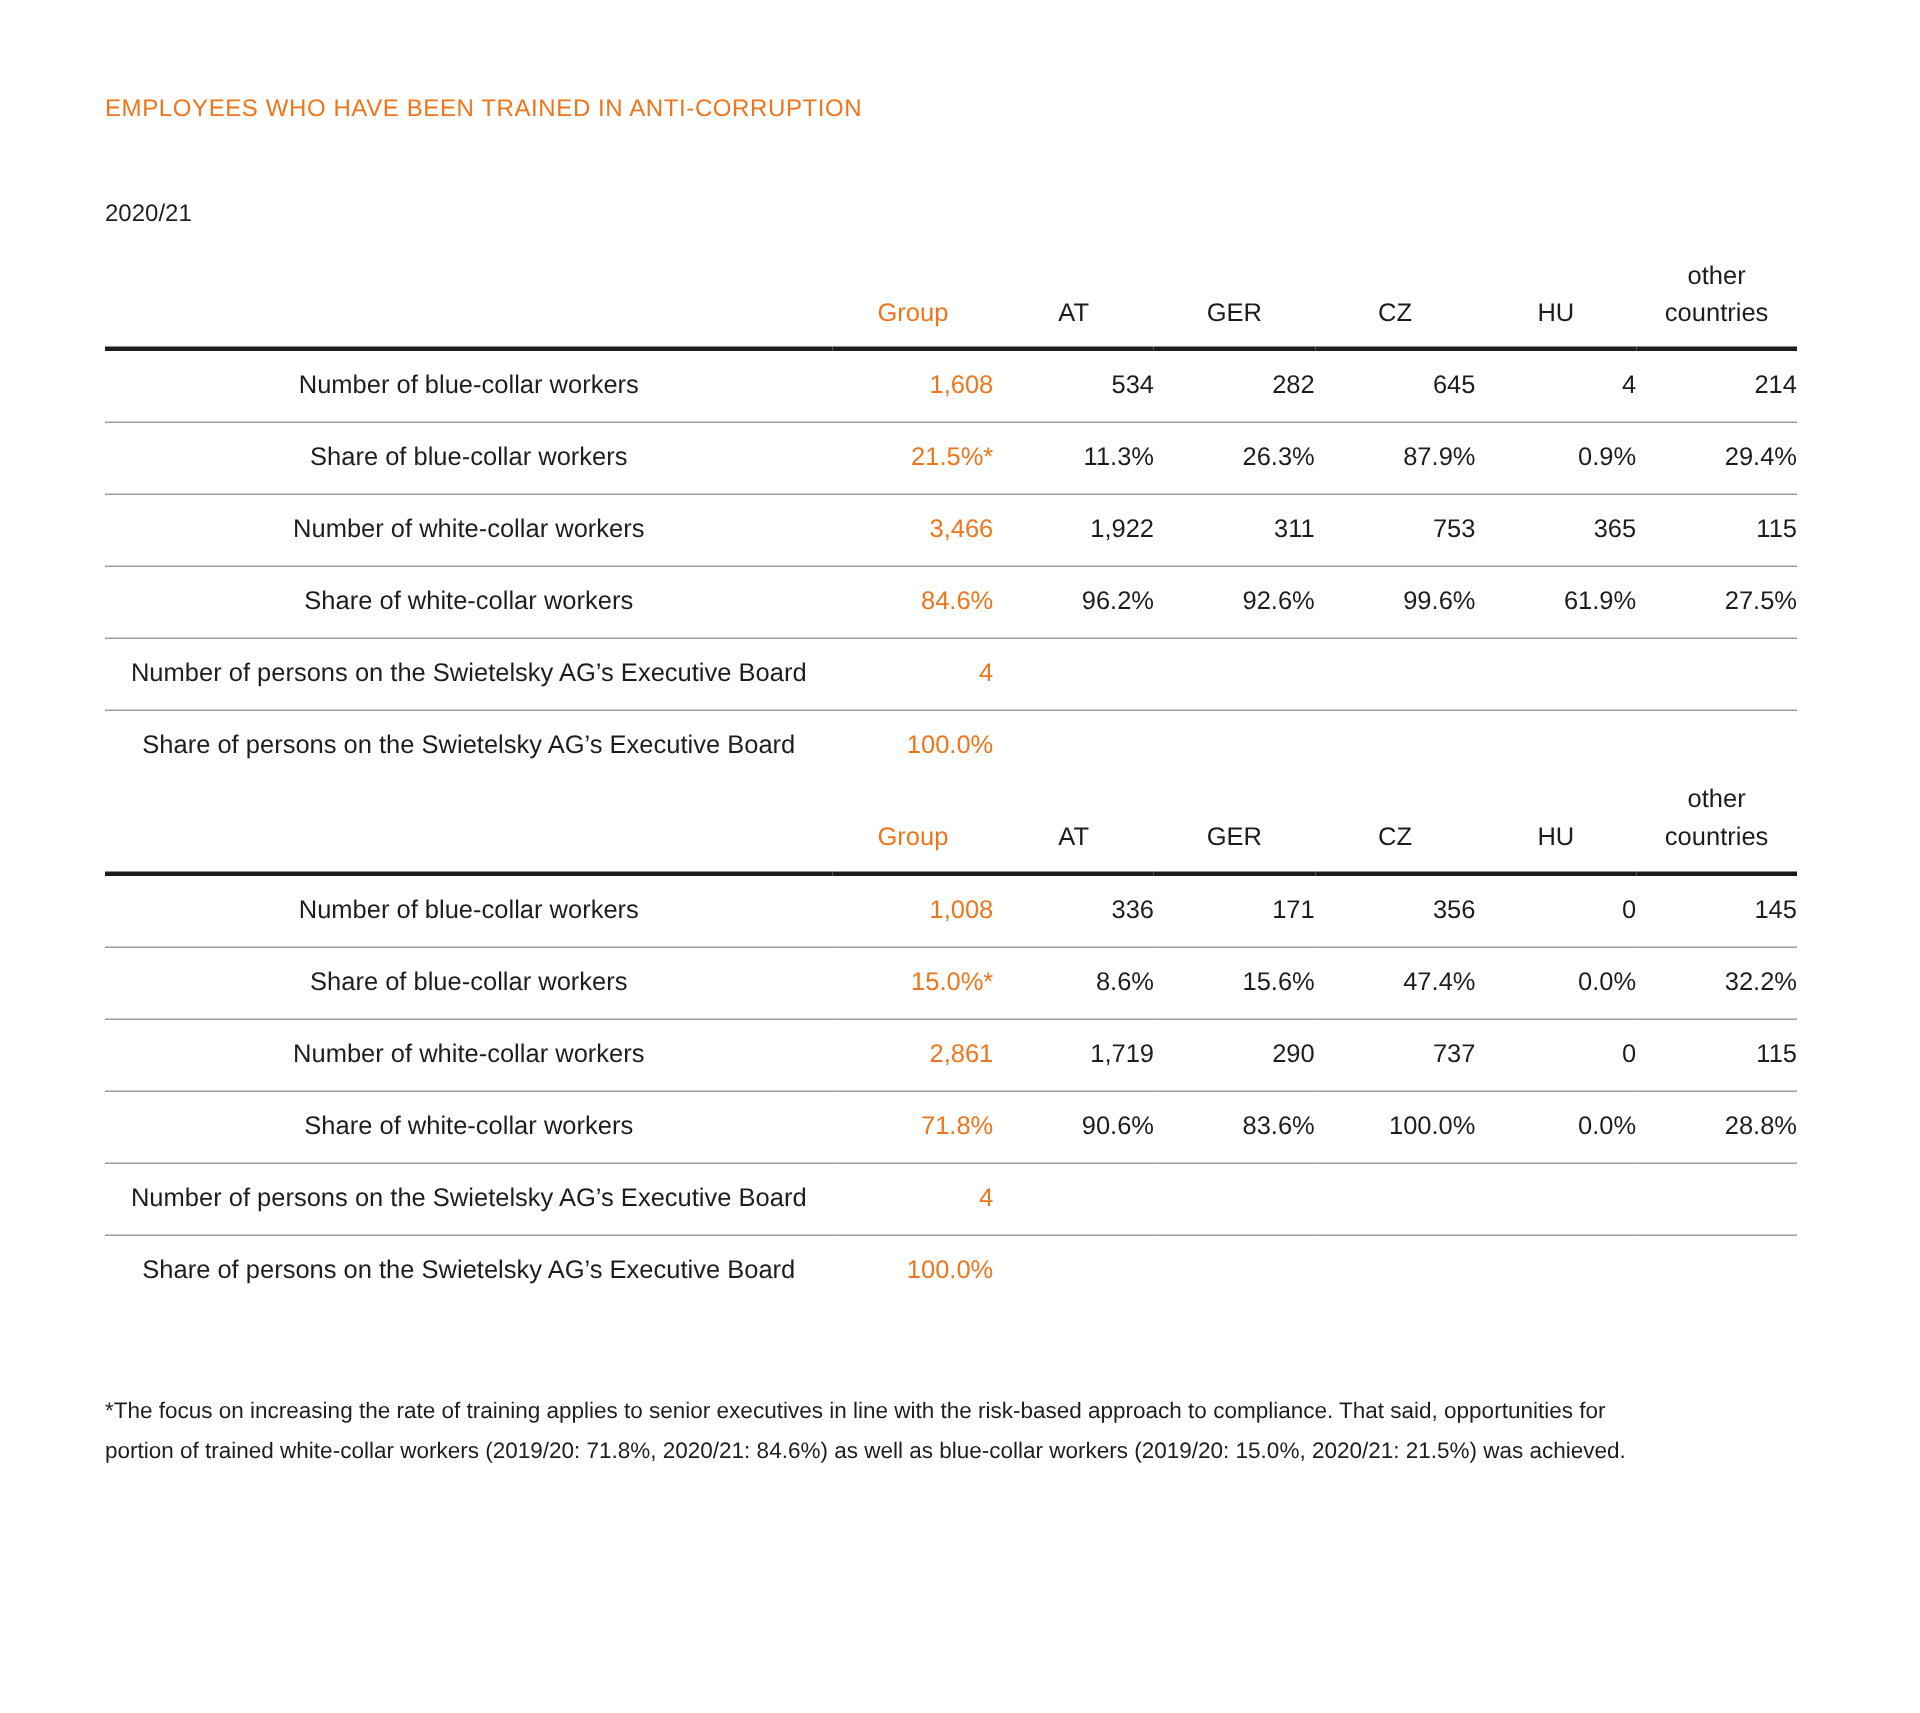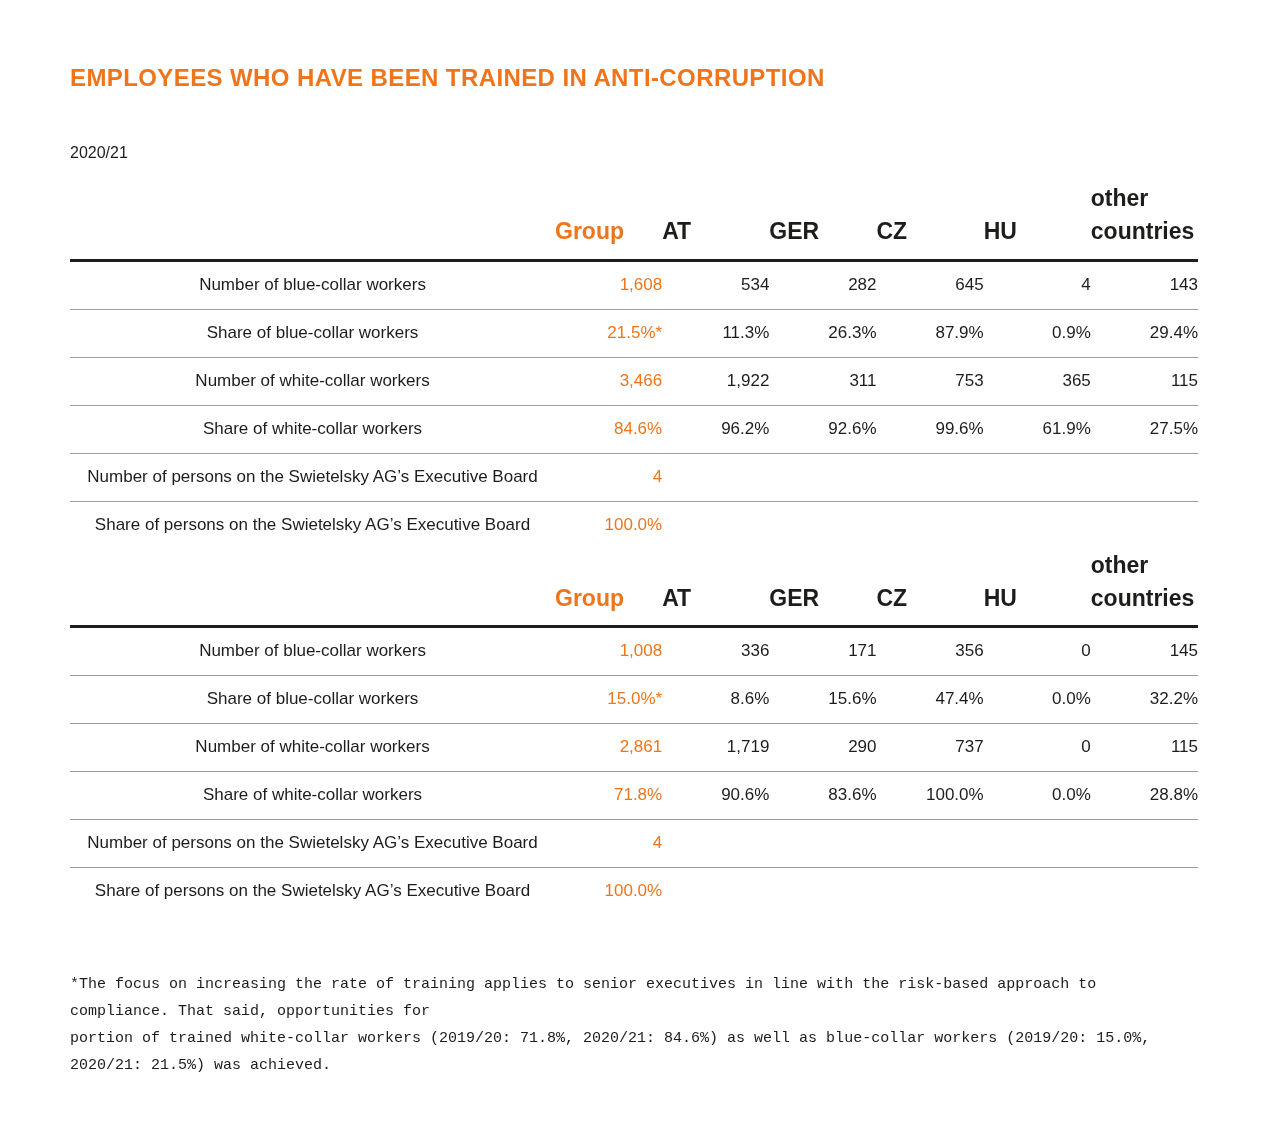--- a/index.html
+++ b/index.html
@@ -15,45 +15,45 @@
     background:#ffffff;
     font-family:"Liberation Sans", sans-serif;
     color:var(--ink);
     -webkit-font-smoothing:antialiased;
   }
   .page{
     padding:64px 82px 0 70px;
   }
   .report-title{
     margin:0;
-    font-size:24px;
-    font-weight:bold;
+    font-size:16px;
+    font-weight:normal;
     letter-spacing:0.4px;
     color:var(--accent);
   }
   .period-heading{
     margin:52px 0 20px 0;
     font-size:16px;
     font-weight:normal;
     color:var(--ink);
   }
   .period-heading.second{
     margin-top:60px;
   }
   table.data-table{
     width:100%;
     border-collapse:collapse;
     table-layout:fixed;
   }
   col.c-label{width:43%;}
   col.c-val{width:9.5%;}
   table.data-table thead th{
-    font-size:23px;
-    font-weight:bold;
-    text-align:left;
+    font-size:17px;
+    font-weight:normal;
+    text-align:center;
     vertical-align:bottom;
     padding:0 0 10px 0;
     line-height:1.45;
     border-bottom:3px solid var(--ink);
     color:var(--ink);
   }
   table.data-table thead th.group-col{
     color:var(--accent);
   }
   table.data-table tbody td{
@@ -73,21 +73,21 @@
   }
   table.data-table tbody td.group-col{
     color:var(--accent);
   }
   .footnote{
     margin:56px 0 0 0;
     font-size:15px;
     line-height:27px;
     color:var(--ink);
   }
-  .footnote span{display:block;font-family:Liberation Mono, monospace;}
+  .footnote span{display:block;}
 </style>
 </head>
 <body>
 
 <div class="page">
 
   <h1 class="report-title">EMPLOYEES WHO HAVE BEEN TRAINED IN ANTI-CORRUPTION</h1>
 
   <section>
     <h2 class="period-heading">2020/21</h2>
@@ -114,21 +114,21 @@
         </tr>
       </thead>
       <tbody>
         <tr>
           <td class="row-label">Number of blue-collar workers</td>
           <td class="group-col">1,608</td>
           <td>534</td>
           <td>282</td>
           <td>645</td>
           <td>4</td>
-          <td>143</td>
+          <td>214</td>
         </tr>
         <tr>
           <td class="row-label">Share of blue-collar workers</td>
           <td class="group-col">21.5%*</td>
           <td>11.3%</td>
           <td>26.3%</td>
           <td>87.9%</td>
           <td>0.9%</td>
           <td>29.4%</td>
         </tr>

